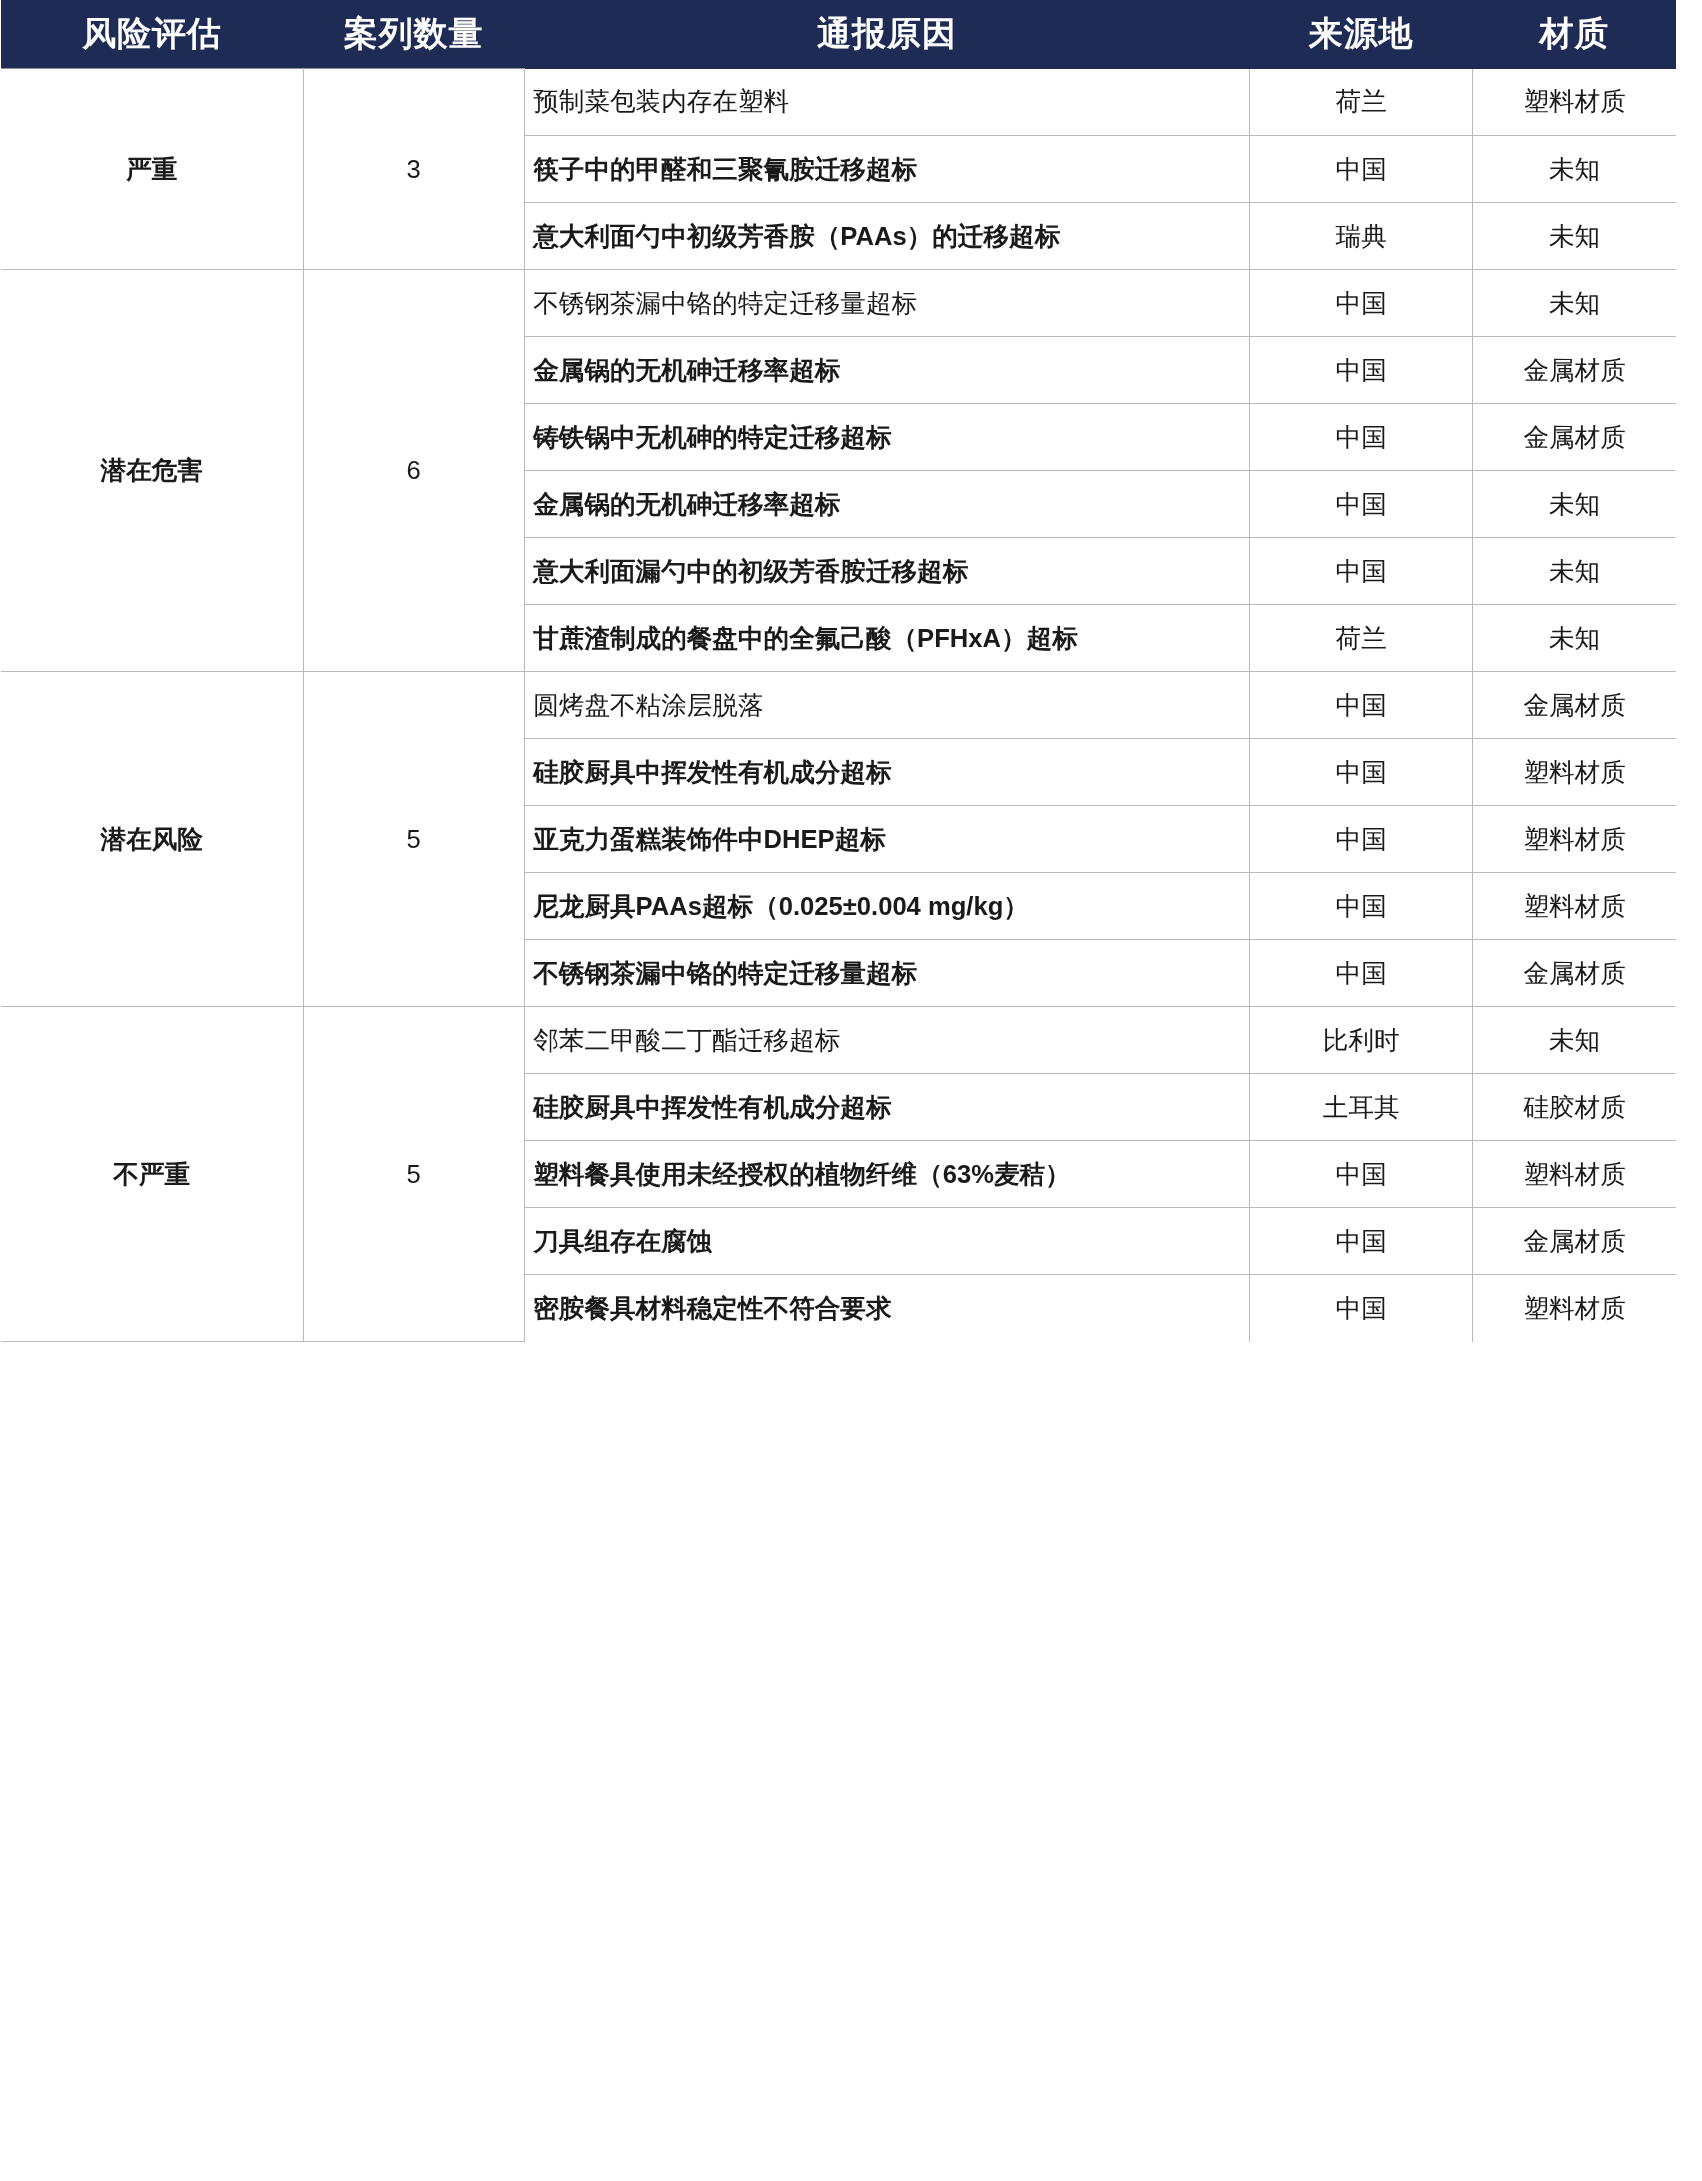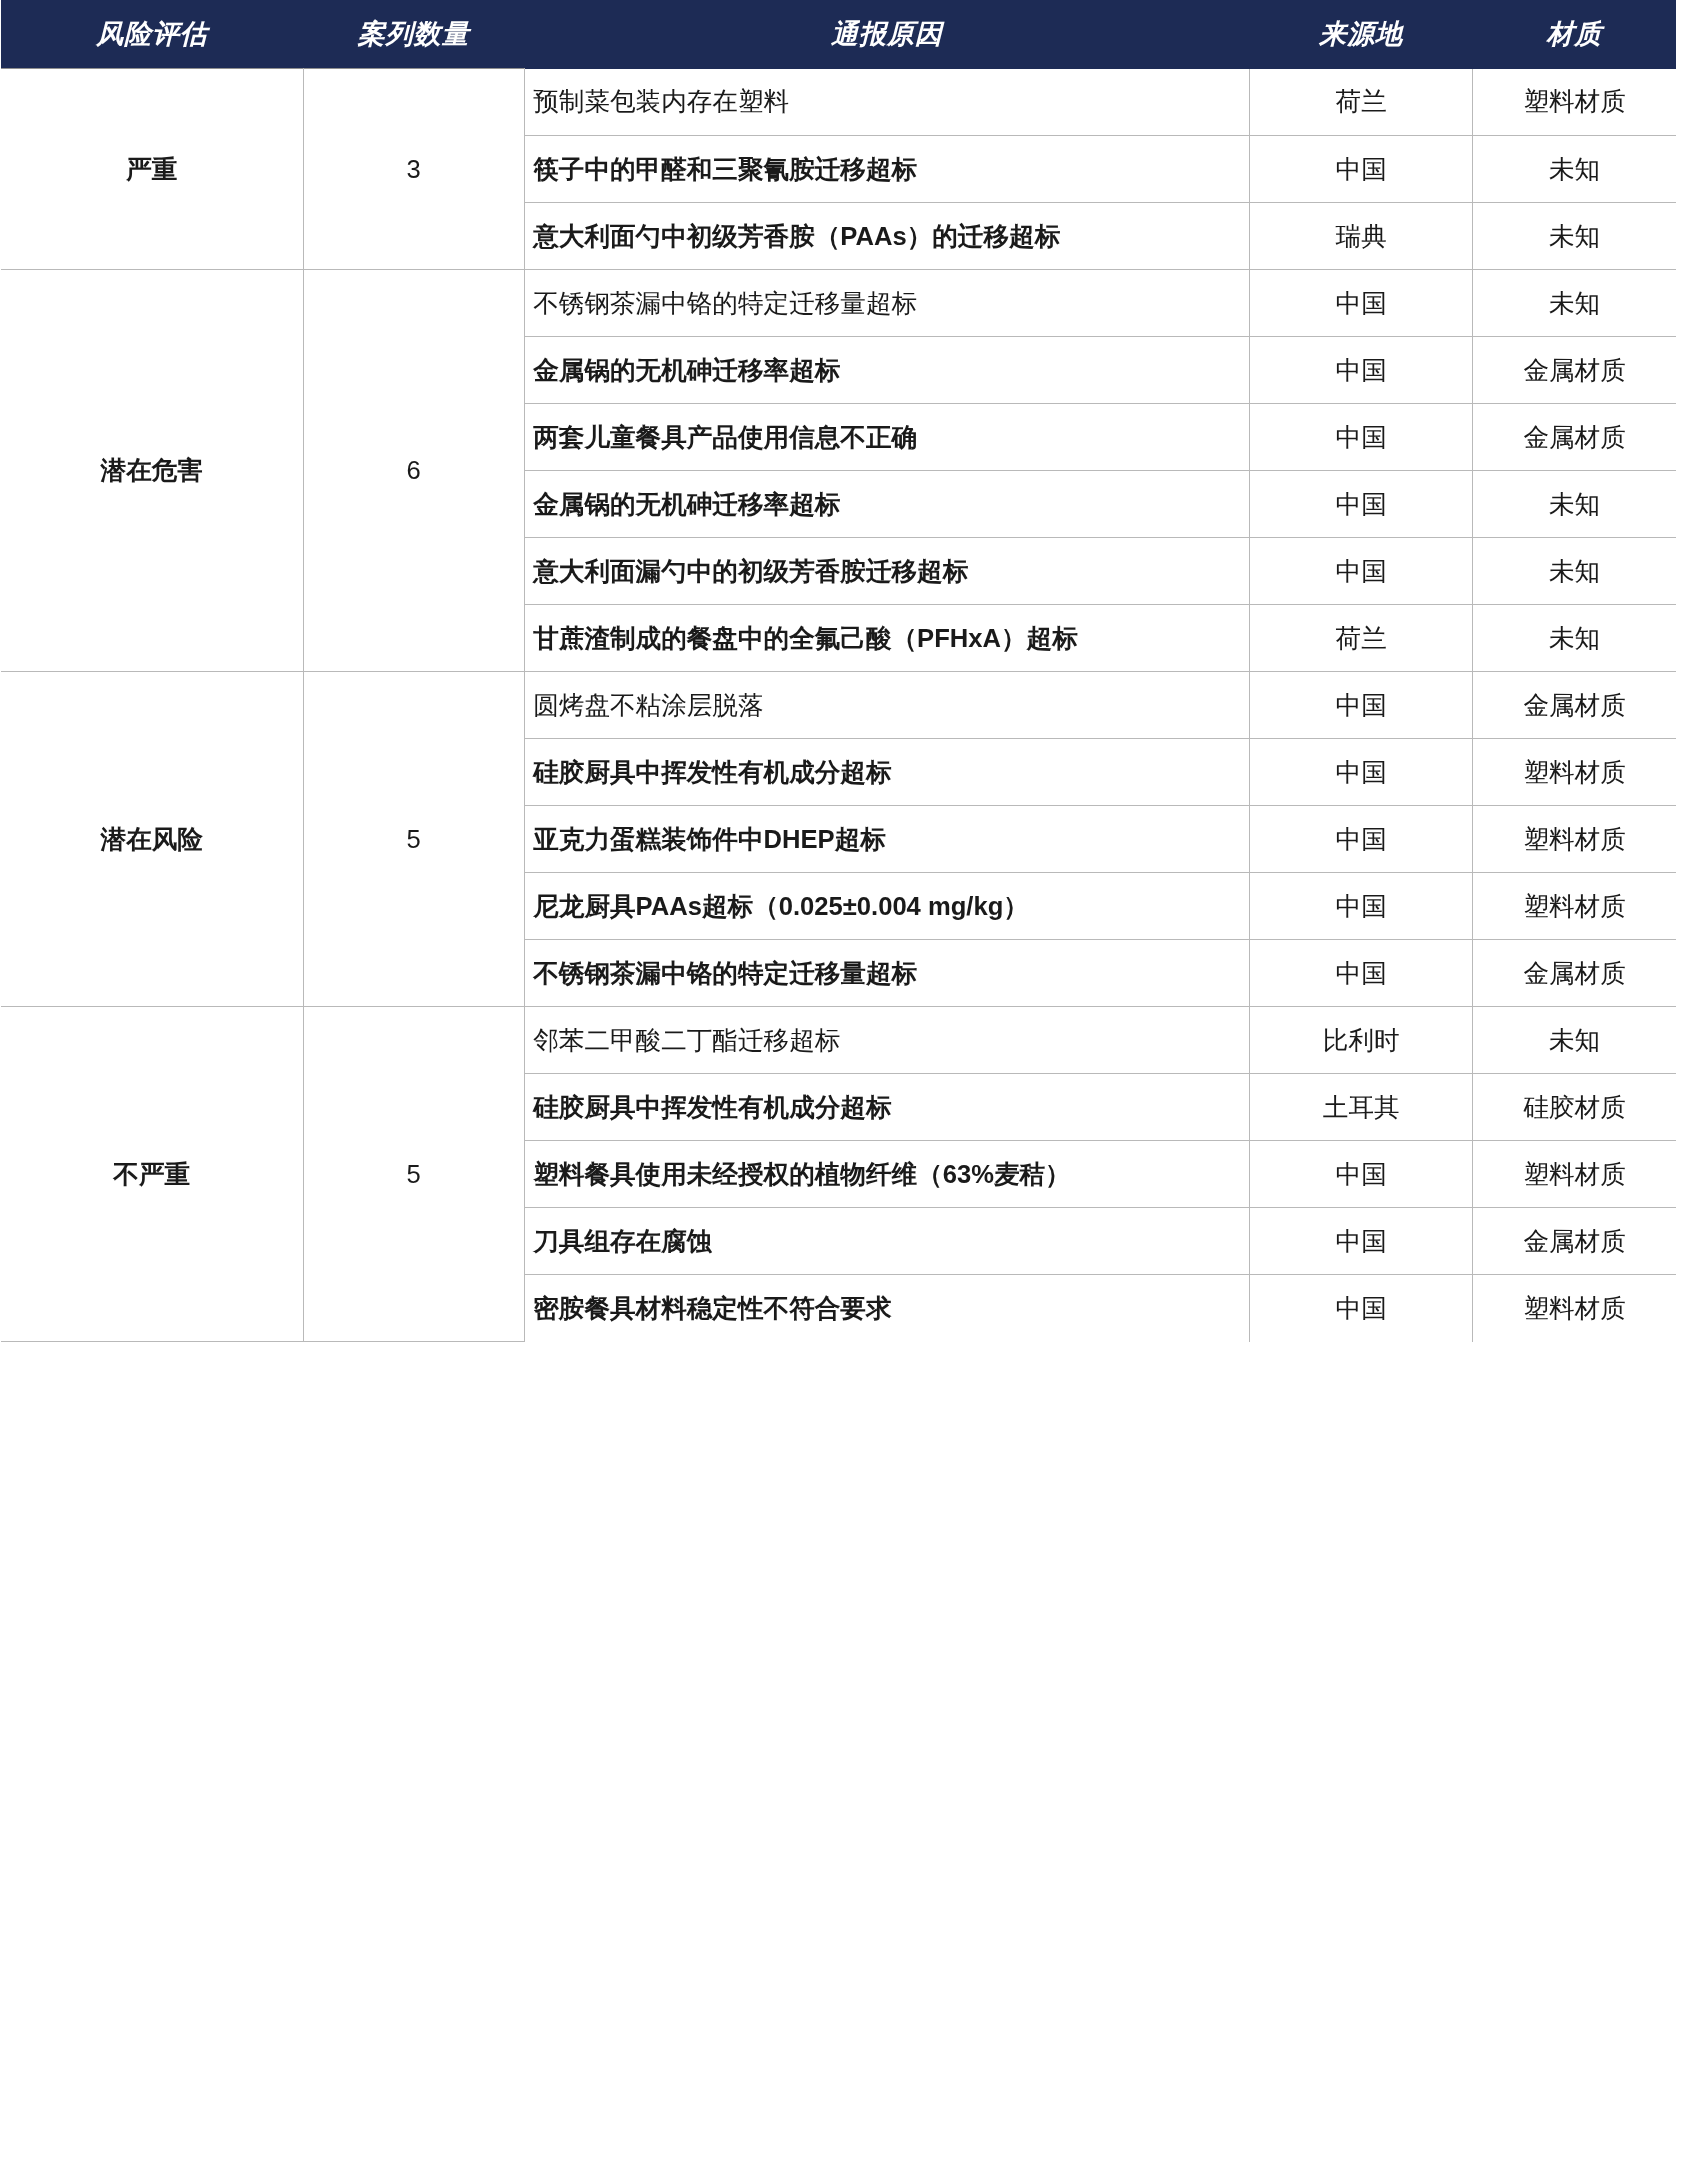--- a/index.html
+++ b/index.html
@@ -26,27 +26,26 @@
   table.risk-table col.c-risk   { width: 302px; }
   table.risk-table col.c-count  { width: 221px; }
   table.risk-table col.c-reason { width: 725px; }
   table.risk-table col.c-origin { width: 223px; }
   table.risk-table col.c-mat    { width: 203px; }
 
   thead th {
     background: #1d2b55;
     color: #ffffff;
     font-weight: bold;
-    font-size: 27px;
+    font-size: 34px;
     height: 66px;
     text-align: center;
     vertical-align: middle;
     border: none;
     letter-spacing: 0.9px;
-    font-style: italic;
   }
   tbody td {
     border: 0.9px solid #b9b9b9;
     text-align: center;
     vertical-align: middle;
     height: 67px;
     padding: 5.1px 8.5px;
     font-size: 25.6px;
     color: #1a1a1a;
     background: #ffffff;
@@ -120,21 +119,21 @@
           <td class="reason-cell">不锈钢茶漏中铬的特定迁移量超标</td>
           <td>中国</td>
           <td>未知</td>
         </tr>
         <tr>
           <td class="reason-cell">金属锅的无机砷迁移率超标</td>
           <td>中国</td>
           <td>金属材质</td>
         </tr>
         <tr>
-          <td class="reason-cell">两套儿童餐具产品使用信息不正确</td>
+          <td class="reason-cell">铸铁锅中无机砷的特定迁移超标</td>
           <td>中国</td>
           <td>金属材质</td>
         </tr>
         <tr>
           <td class="reason-cell">金属锅的无机砷迁移率超标</td>
           <td>中国</td>
           <td>未知</td>
         </tr>
         <tr>
           <td class="reason-cell">意大利面漏勺中的初级芳香胺迁移超标</td>

